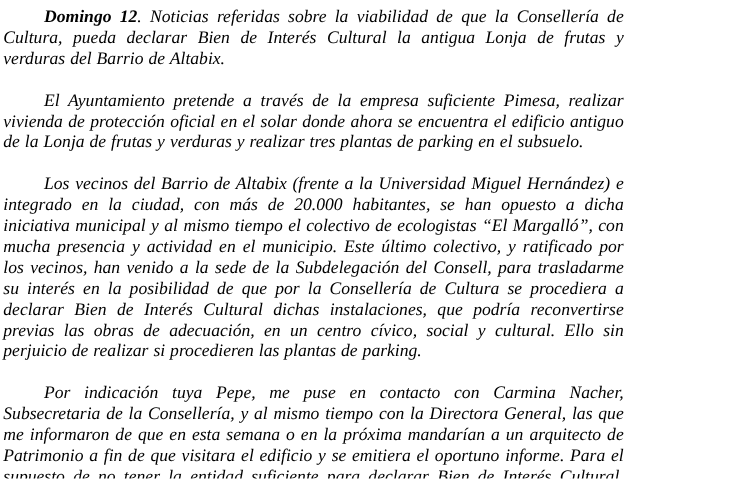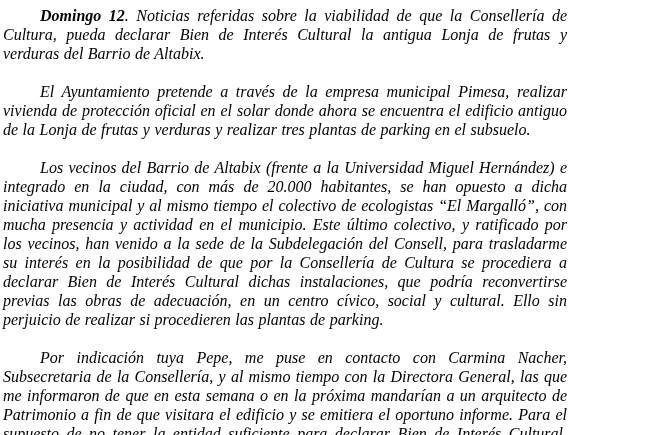--- a/index.html
+++ b/index.html
@@ -38,19 +38,19 @@
     font-weight: bold;
   }
 </style>
 </head>
 <body>
 
 <div class="page">
 
   <p class="para"><b class="lead">Domingo 12</b><span>. Noticias referidas sobre la viabilidad de que la Consellería de Cultura, pueda declarar Bien de Interés Cultural la antigua Lonja de frutas y verduras del Barrio de Altabix.</span></p>
 
-  <p class="para"><span>El Ayuntamiento pretende a través de la empresa municipal Pimesa, realizar vivienda de protección oficial en el solar donde ahora se encuentra el edificio antiguo de la Lonja de frutas y verduras y realizar tres plantas de parking en el subsuelo.</span></p>
+  <p class="para"><span>El Ayuntamiento pretende a través de la empresa suficiente Pimesa, realizar vivienda de protección oficial en el solar donde ahora se encuentra el edificio antiguo de la Lonja de frutas y verduras y realizar tres plantas de parking en el subsuelo.</span></p>
 
   <p class="para"><span>Los vecinos del Barrio de Altabix (frente a la Universidad Miguel Hernández) e integrado en la ciudad, con más de 20.000 habitantes, se han opuesto a dicha iniciativa municipal y al mismo tiempo el colectivo de ecologistas “El Margalló”, con mucha presencia y actividad en el municipio. Este último colectivo, y ratificado por los vecinos, han venido a la sede de la Subdelegación del Consell, para trasladarme su interés en la posibilidad de que por la Consellería de Cultura se procediera a declarar Bien de Interés Cultural dichas instalaciones, que podría reconvertirse previas las obras de adecuación, en un centro cívico, social y cultural. Ello sin perjuicio de realizar si procedieren las plantas de parking.</span></p>
 
   <p class="para"><span>Por indicación tuya Pepe, me puse en contacto con Carmina Nacher, Subsecretaria de la Consellería, y al mismo tiempo con la Directora General, las que me informaron de que en esta semana o en la próxima mandarían a un arquitecto de Patrimonio a fin de que visitara el edificio y se emitiera el oportuno informe. Para el supuesto de no tener la entidad suficiente para declarar Bien de Interés Cultural, podría estudiarse la posibilidad de incluirla en algún tipo de protección como de Interés Cultural Municipal, lo que se trasladaría al Ayuntamiento a modo de sugerencia desde la propia Consellería, y a través de esta Subdelegación.</span></p>
 
 </div>
 
 </body></html>

